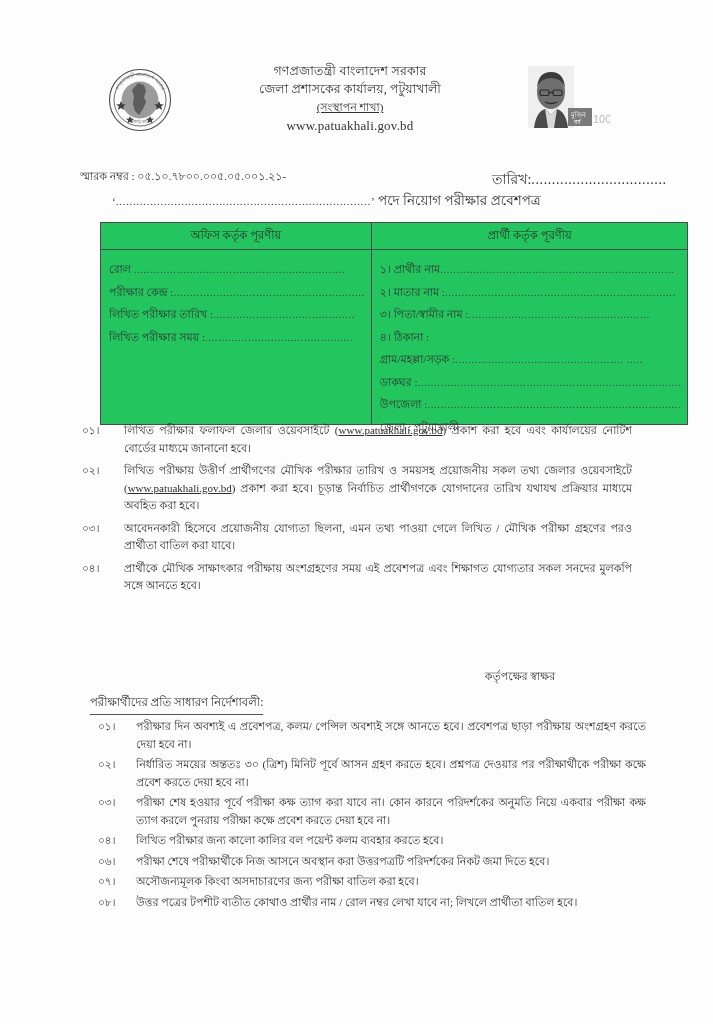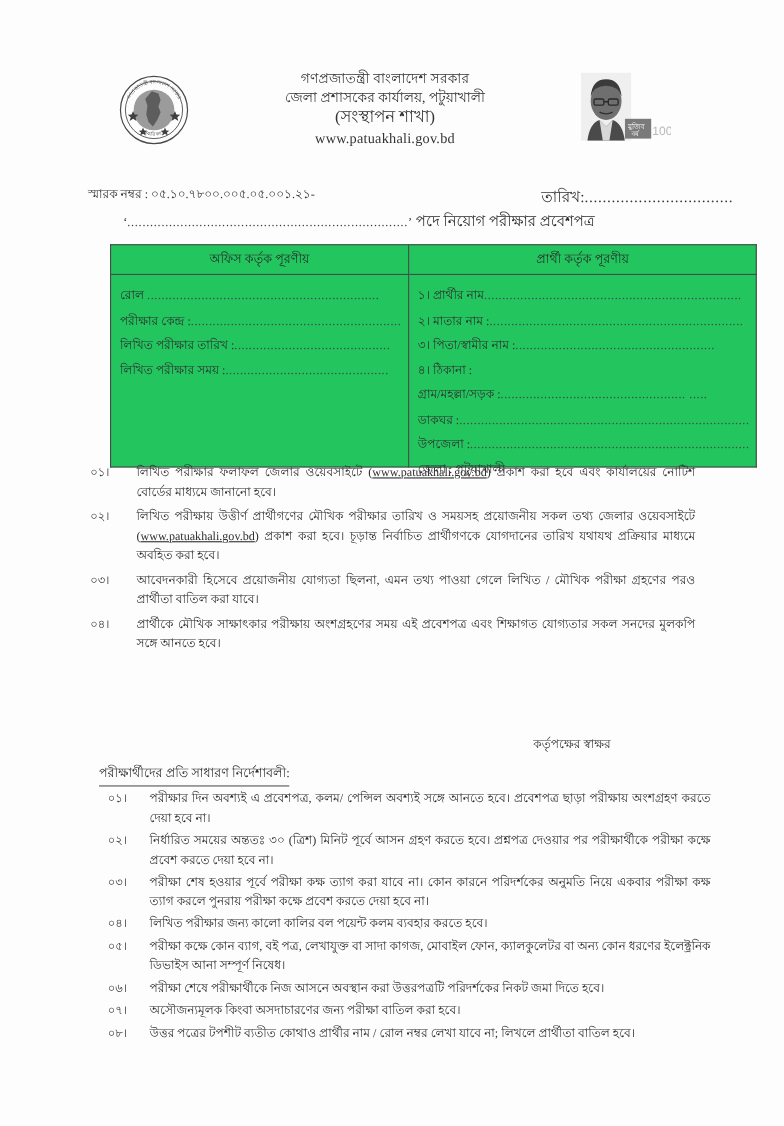--- a/index.html
+++ b/index.html
@@ -54,22 +54,23 @@
     letter-spacing: .2px;
     line-height: 18px;
     white-space: nowrap;
   }
   .h-line2 {
     font-size: 12.5px;
     line-height: 18px;
     white-space: nowrap;
   }
   .h-line3 {
-    font-size: 15px;
+    font-size: 11px;
     line-height: 18px;
+    text-decoration: underline;
   }
   .h-url {
     font-size: 13px;
     line-height: 19px;
     font-family: "Liberation Serif", serif;
     letter-spacing: .2px;
   }
 
   .mujib {
     position: absolute;
@@ -404,23 +405,20 @@
     <div class="ins">
       <span class="ins-num">০২।</span><span>নির্ধারিত সময়ের অন্ততঃ ৩০ (ত্রিশ) মিনিট পূর্বে আসন গ্রহণ করতে হবে। প্রশ্নপত্র দেওয়ার পর পরীক্ষার্থীকে পরীক্ষা কক্ষে প্রবেশ করতে দেয়া হবে না।</span>
     </div>
     <div class="ins">
       <span class="ins-num">০৩।</span><span>পরীক্ষা শেষ হওয়ার পূর্বে পরীক্ষা কক্ষ ত্যাগ করা যাবে না। কোন কারনে পরিদর্শকের অনুমতি নিয়ে একবার পরীক্ষা কক্ষ ত্যাগ করলে পুনরায় পরীক্ষা কক্ষে প্রবেশ করতে দেয়া হবে না।</span>
     </div>
     <div class="ins">
       <span class="ins-num">০৪।</span><span>লিখিত পরীক্ষার জন্য কালো কালির বল পয়েন্ট কলম ব্যবহার করতে হবে।</span>
     </div>
     <div class="ins">
-      <span class="ins-num">০৫।</span><span>পরীক্ষা কক্ষে কোন ব্যাগ, বই পত্র, লেখাযুক্ত বা সাদা কাগজ, মোবাইল ফোন, ক্যালকুলেটর বা অন্য কোন ধরণের ইলেক্ট্রনিক ডিভাইস আনা সম্পূর্ণ নিষেধ।</span>
-    </div>
-    <div class="ins">
       <span class="ins-num">০৬।</span><span>পরীক্ষা শেষে পরীক্ষার্থীকে নিজ আসনে অবস্থান করা উত্তরপত্রটি পরিদর্শকের নিকট জমা দিতে হবে।</span>
     </div>
     <div class="ins">
       <span class="ins-num">০৭।</span><span>অসৌজন্যমূলক কিংবা অসদাচারণের জন্য পরীক্ষা বাতিল করা হবে।</span>
     </div>
     <div class="ins">
       <span class="ins-num">০৮।</span><span>উত্তর পত্রের টপশীট ব্যতীত কোথাও প্রার্থীর নাম / রোল নম্বর লেখা যাবে না; লিখলে প্রার্থীতা বাতিল হবে।</span>
     </div>
   </div>
 

